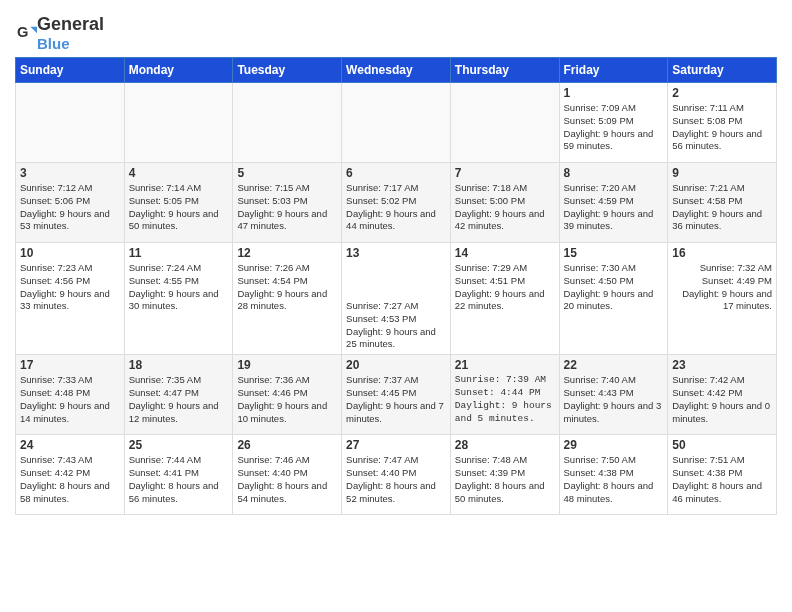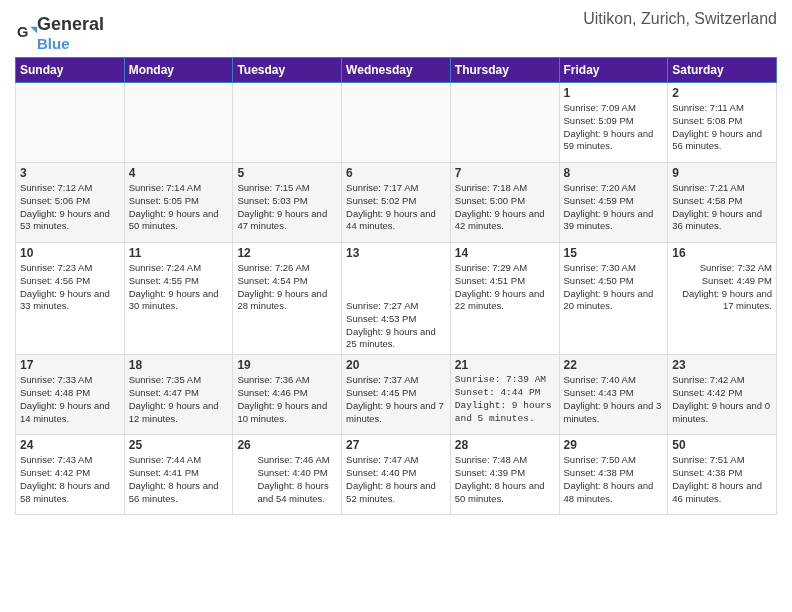--- a/index.html
+++ b/index.html
@@ -53,21 +53,21 @@
       font-size: 16px;
       font-weight: normal;
       color: #555;
     }
     table {
       width: 100%;
       border-collapse: collapse;
       table-layout: fixed;
     }
     thead th {
-      background-color: #4c1d95;
+      background-color: #1d4ed8;
       color: #fff;
       font-size: 12px;
       font-weight: bold;
       padding: 5px 4px;
       text-align: left;
       border: 1px solid #3a7bc8;
     }
     tbody td {
       vertical-align: top;
       padding: 3px 4px;
@@ -104,21 +104,20 @@
       <svg class="logo-icon" viewBox="0 0 30 30" xmlns="http://www.w3.org/2000/svg">
         <text x="0" y="20" font-size="22" font-weight="bold" fill="#333">G</text>
         <polygon points="20,4 30,4 30,14" fill="#4a90d9"></polygon>
       </svg>
       <div>
         <span class="logo-text-general">General</span><br>
         <span class="logo-text-blue">Blue</span>
       </div>
     </div>
     <div class="title-block">
-      <h2>Uitikon, Zurich, Switzerland</h2>
     </div>
   </div>
 
   <table>
     <thead>
       <tr id="header-row">
       <th>Sunday</th>
           <th>Monday</th>
           <th>Tuesday</th>
           <th>Wednesday</th>
@@ -287,21 +286,21 @@
 Daylight: 8 hours and 58 minutes.</div>
           </td>
           <td>
             <span class="day-number">25</span>
             <div class="day-info" style="white-space: pre-wrap;">Sunrise: 7:44 AM
 Sunset: 4:41 PM
 Daylight: 8 hours and 56 minutes.</div>
           </td>
           <td>
             <span class="day-number">26</span>
-            <div class="day-info" style="white-space: pre-wrap; margin-left: 20px;">Sunrise: 7:46 AM
+            <div class="day-info" style="white-space: pre-wrap;">Sunrise: 7:46 AM
 Sunset: 4:40 PM
 Daylight: 8 hours and 54 minutes.</div>
           </td>
           <td>
             <span class="day-number">27</span>
             <div class="day-info" style="white-space: pre-wrap;">Sunrise: 7:47 AM
 Sunset: 4:40 PM
 Daylight: 8 hours and 52 minutes.</div>
           </td>
           <td>

